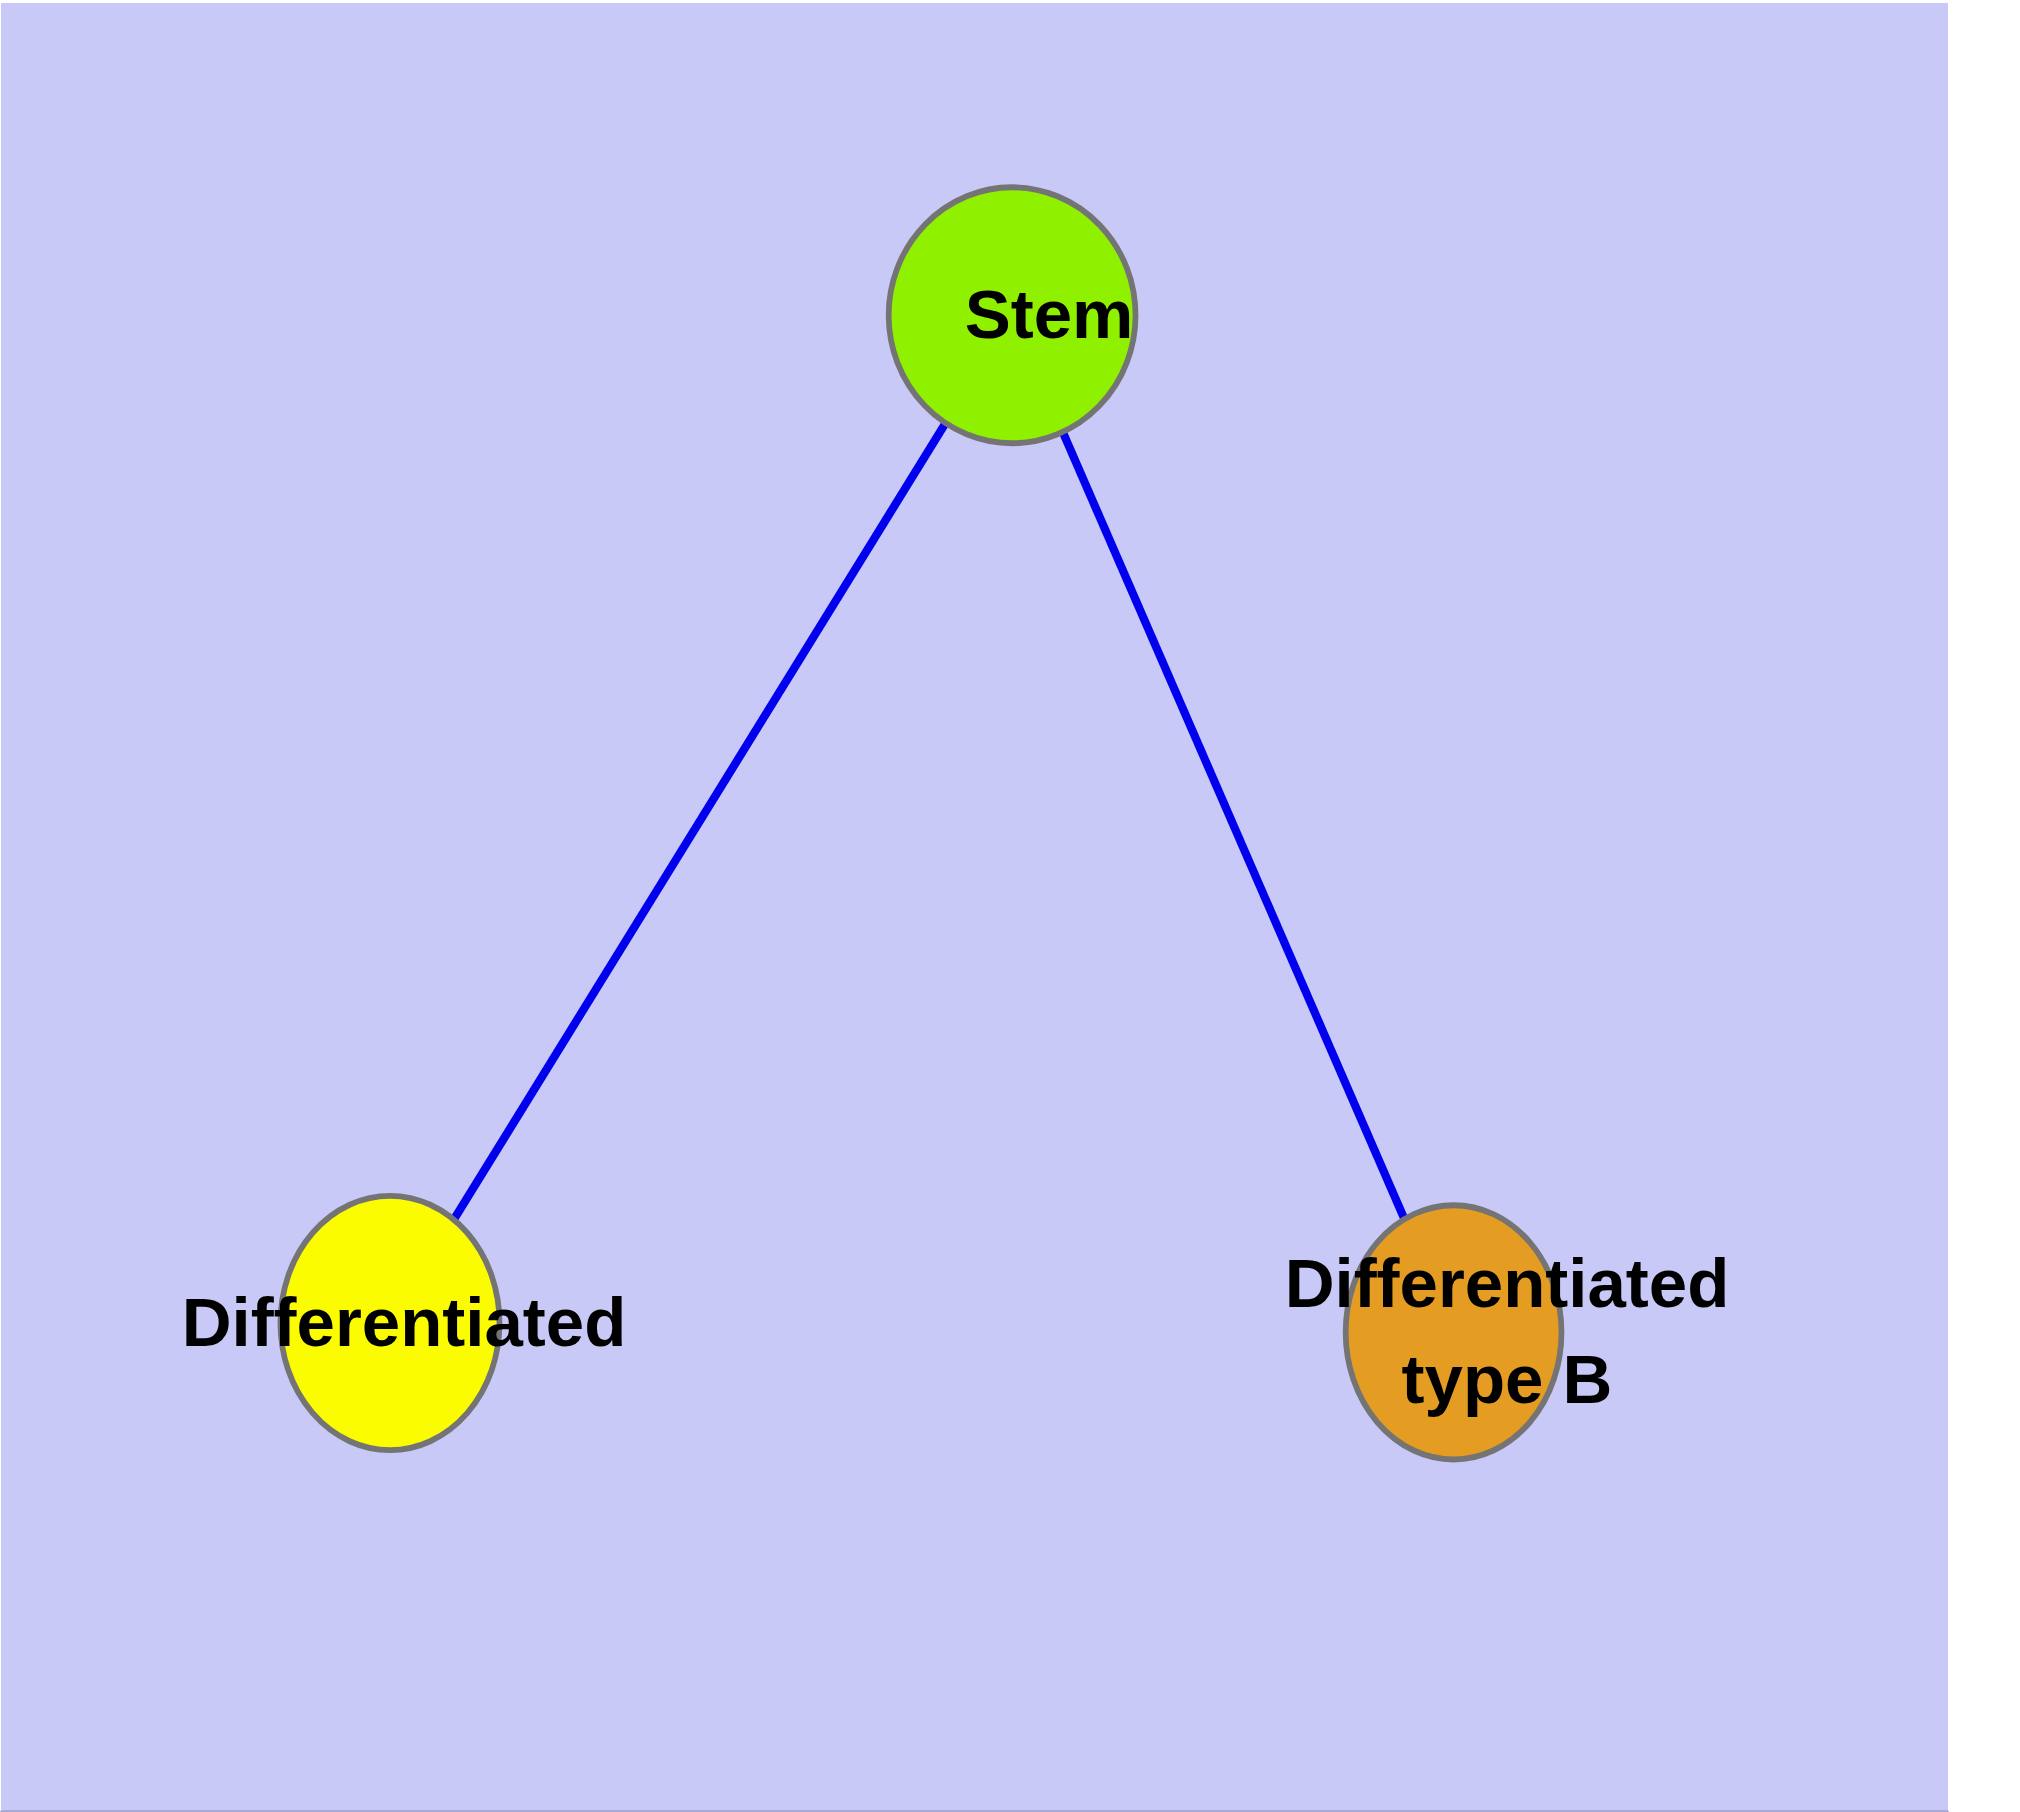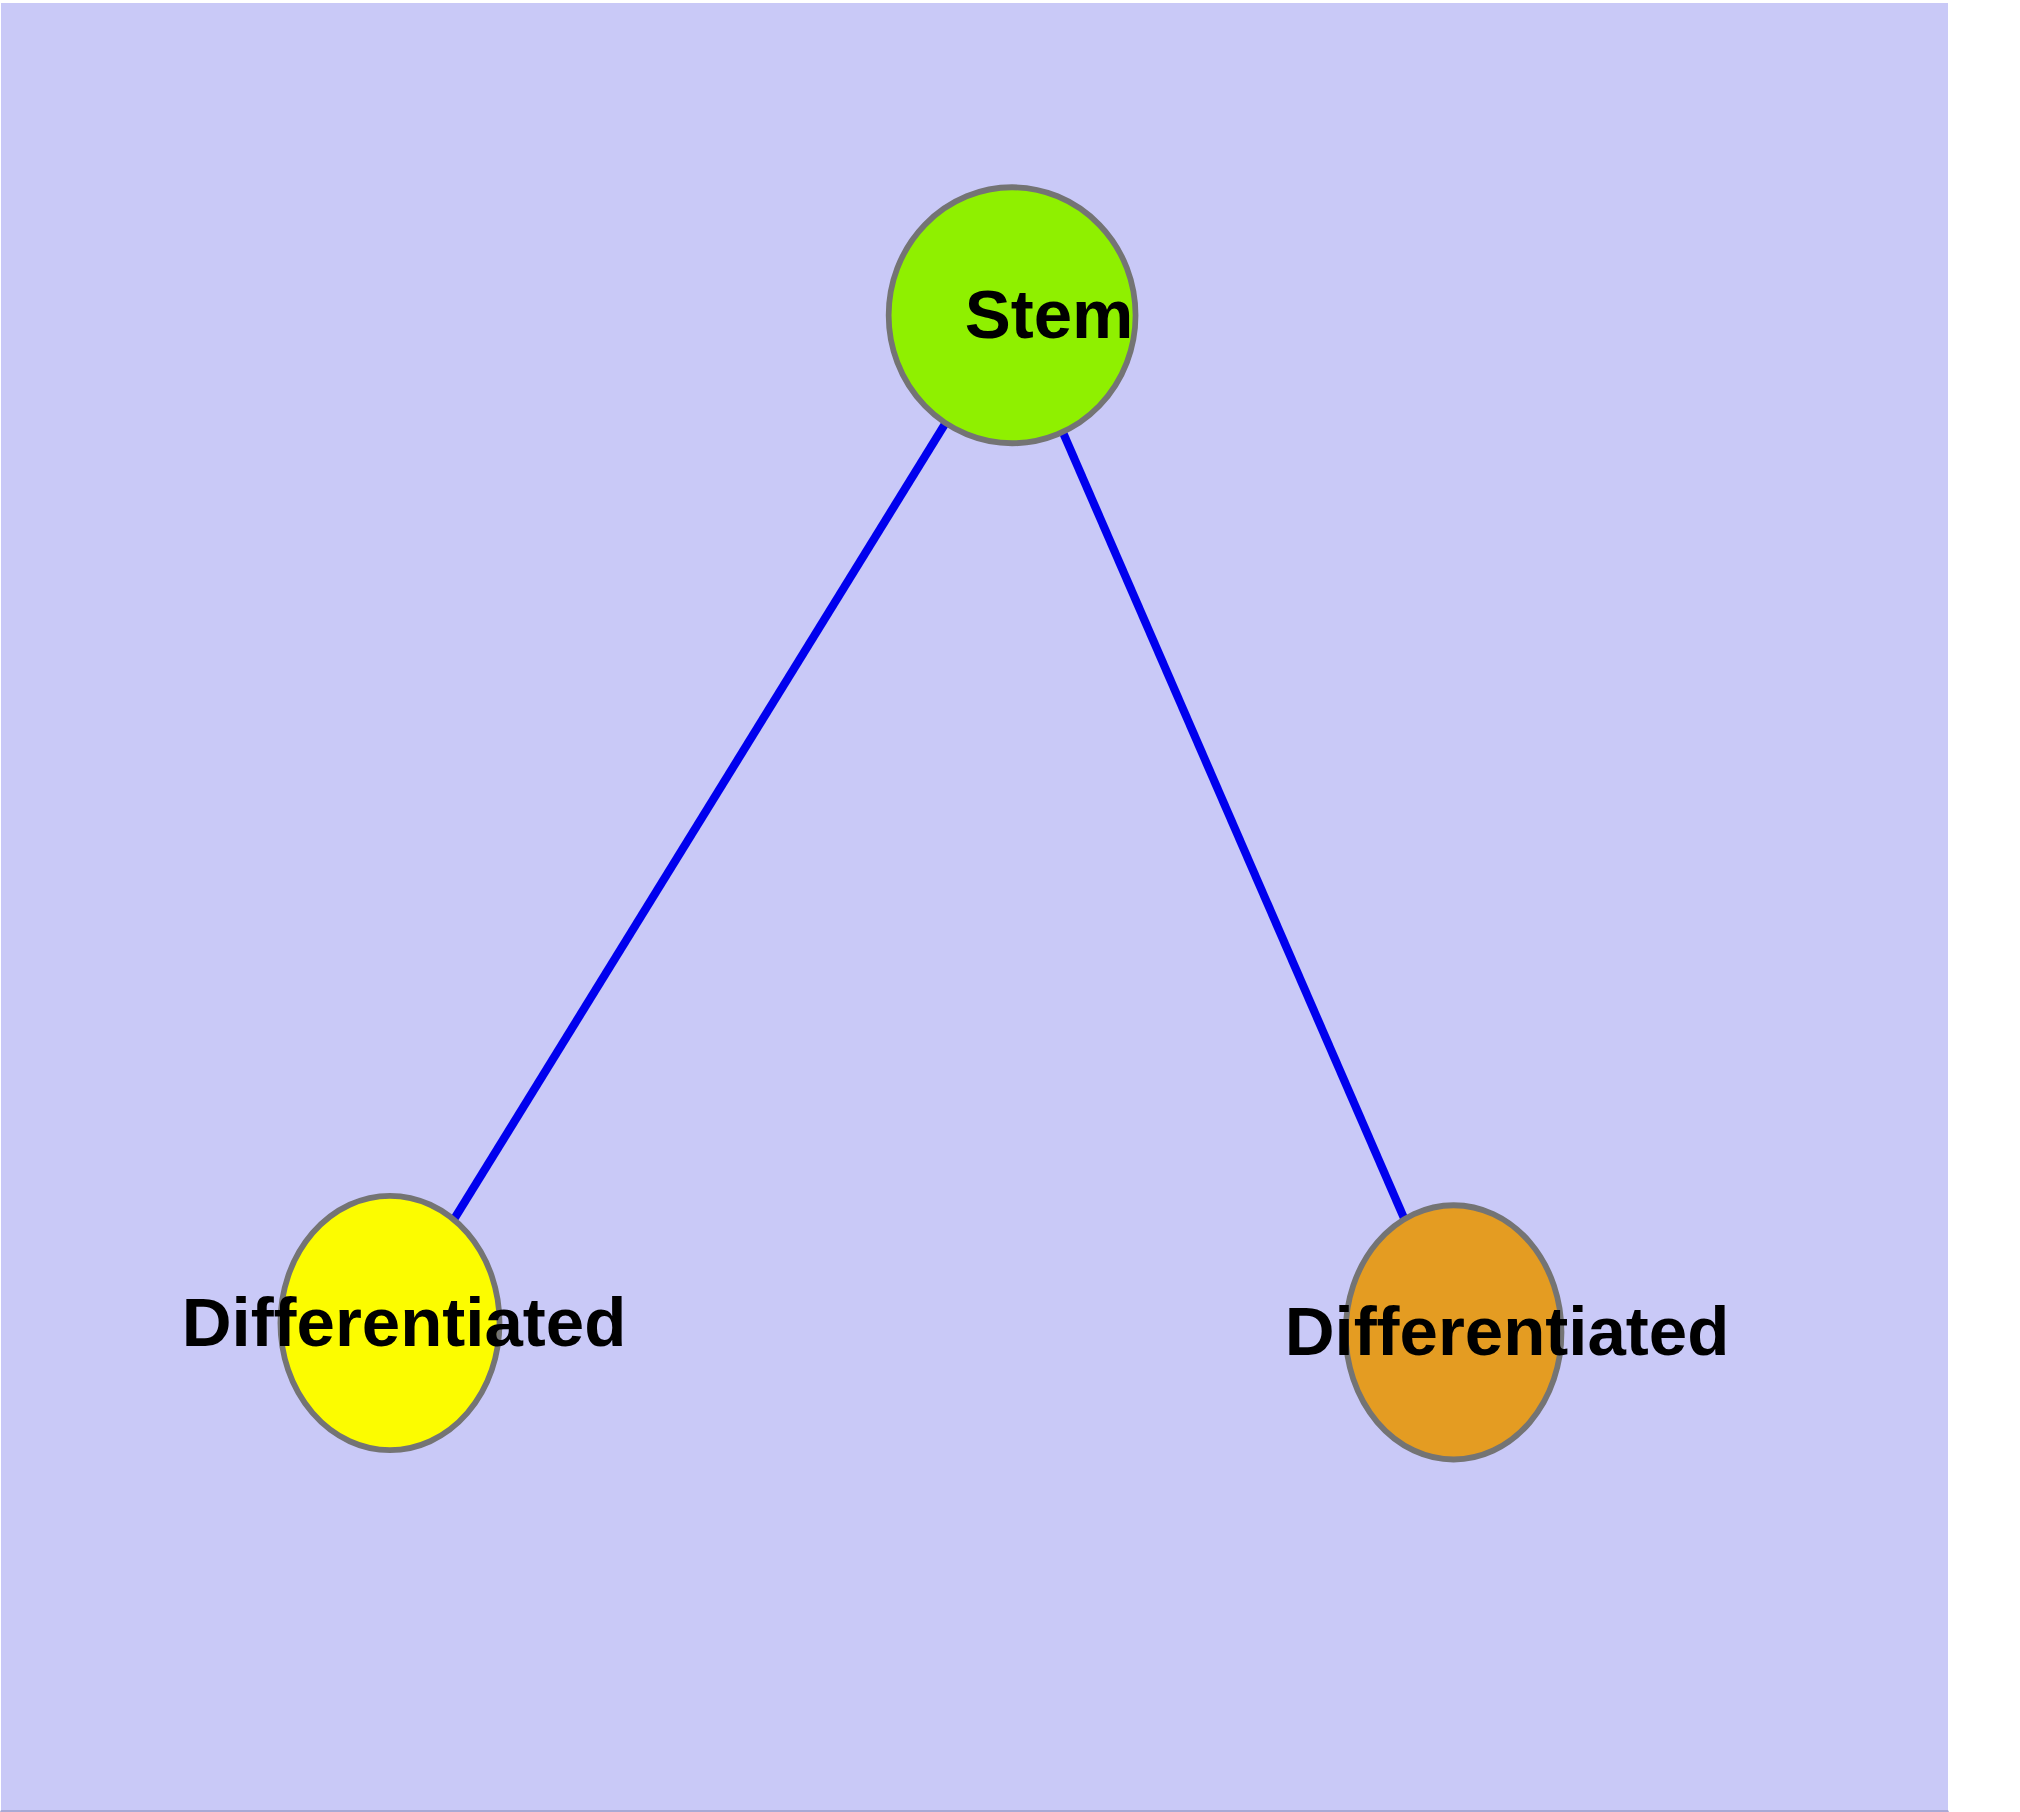--- a/index.html
+++ b/index.html
@@ -62,17 +62,18 @@
   <div class="node-label" style="left: 1049px; top: 315px; color: rgb(0, 0, 0);">
     <span>Stem</span>
   </div>
 
   <div class="node-label" style="left: 404px; top: 1323px; color: rgb(0, 0, 0);">
     <span>Differentiated</span>
   </div>
 
   <div class="node-label" style="left: 1507px; top: 1332px; color: rgb(0, 0, 0);">
     <span>Differentiated</span>
+    <span>type B</span>
   </div>
 
   <div class="frame"></div>
 </div>
 
 
 </body></html>

